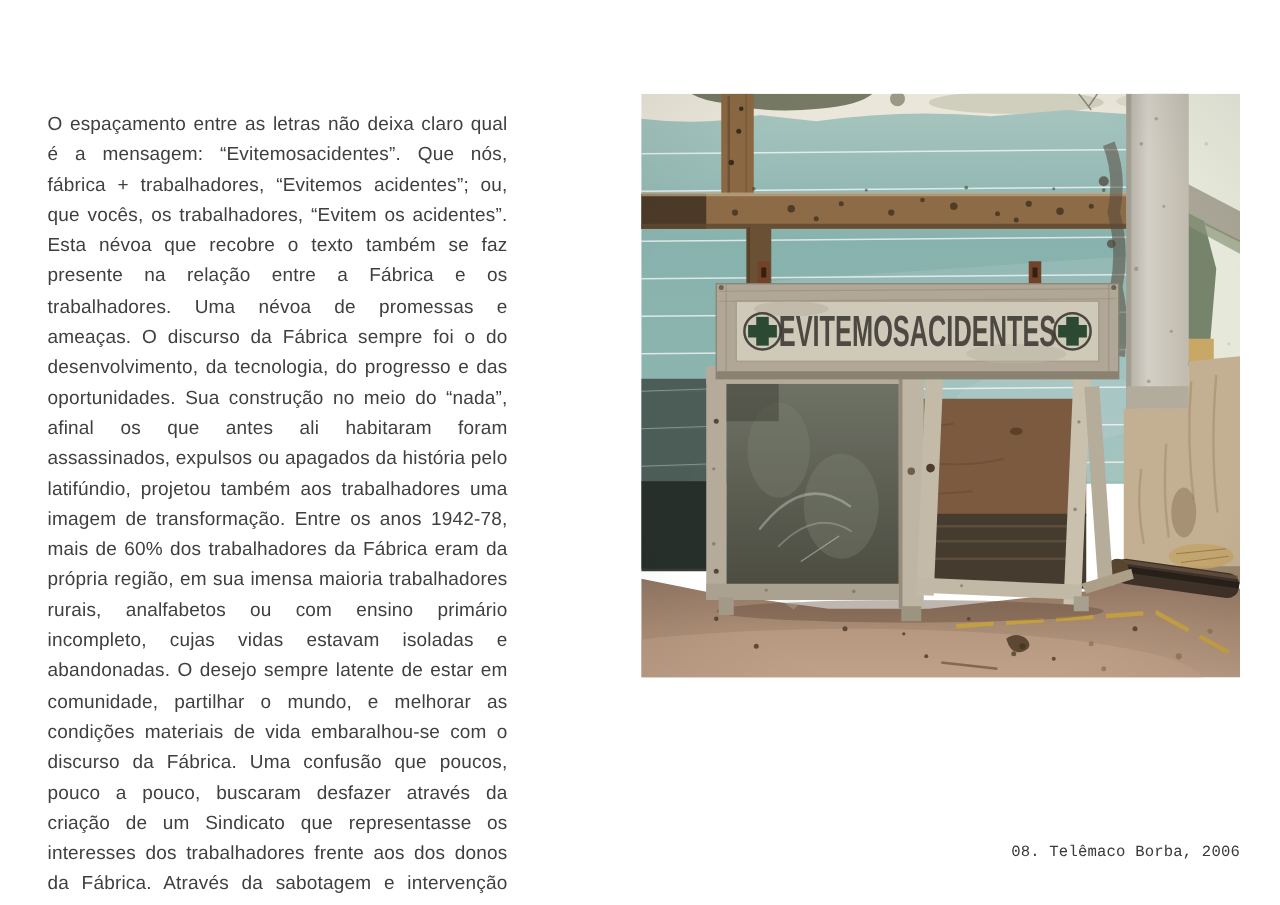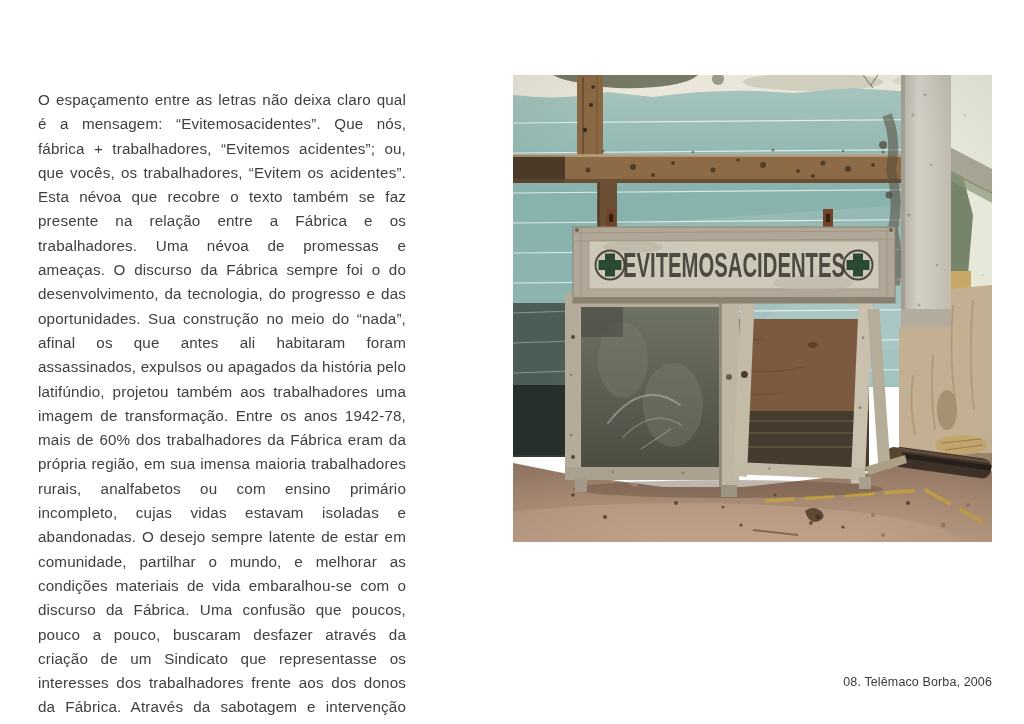--- a/index.html
+++ b/index.html
@@ -11,21 +11,21 @@
     position:absolute;left:38px;top:88px;width:368px;
     font-size:15.2px;line-height:24.3px;letter-spacing:0.01em;
     color:#3f3f3f;text-align:justify;
   }
   .photo{
     position:absolute;left:513px;top:75px;width:479px;height:467px;margin:0;
   }
   .photo svg{display:block;}
   .caption{
     position:absolute;top:675px;right:32px;
-    font-size:12.5px;color:#3a3a3a;letter-spacing:0.01em;text-align:right;
+    font-size:12.5px;color:#3a3a3a;letter-spacing:0.01em;text-align:right;font-family:Liberation Mono, monospace;
   }
 </style>
 </head>
 <body>
 
 <div class="page">
 
   <div class="essay">O espaçamento entre as letras não deixa claro qual é a mensagem: “Evitemosacidentes”. Que nós, fábrica + trabalhadores, “Evitemos acidentes”; ou, que vocês, os trabalhadores, “Evitem os acidentes”. Esta névoa que recobre o texto também se faz presente na relação entre a Fábrica e os trabalhadores. Uma névoa de promessas e ameaças. O discurso da Fábrica sempre foi o do desenvolvimento, da tecnologia, do progresso e das oportunidades. Sua construção no meio do “nada”, afinal os que antes ali habitaram foram assassinados, expulsos ou apagados da história pelo latifúndio, projetou também aos trabalhadores uma imagem de transformação. Entre os anos 1942-78, mais de 60% dos trabalhadores da Fábrica eram da própria região, em sua imensa maioria trabalhadores rurais, analfabetos ou com ensino primário incompleto, cujas vidas estavam isoladas e abandonadas. O desejo sempre latente de estar em comunidade, partilhar o mundo, e melhorar as condições materiais de vida embaralhou-se com o discurso da Fábrica. Uma confusão que poucos, pouco a pouco, buscaram desfazer através da criação de um Sindicato que representasse os interesses dos trabalhadores frente aos dos donos da Fábrica. Através da sabotagem e intervenção militar-patronal na organização sindical, bem como as dificuldades impostas nas negociações coletivas, as promessas se revelaram ameaças. O vapor da caldeira, os gazes tóxicos, o ruído das máquinas e o perigo das mesmas impregnava no corpo dos trabalhadores. Uma experiência que lhes ensinou a ler o texto e a enxergar uma exclamação no final, “Evitem os acidentes!”.</div>
 
   <figure class="photo">

